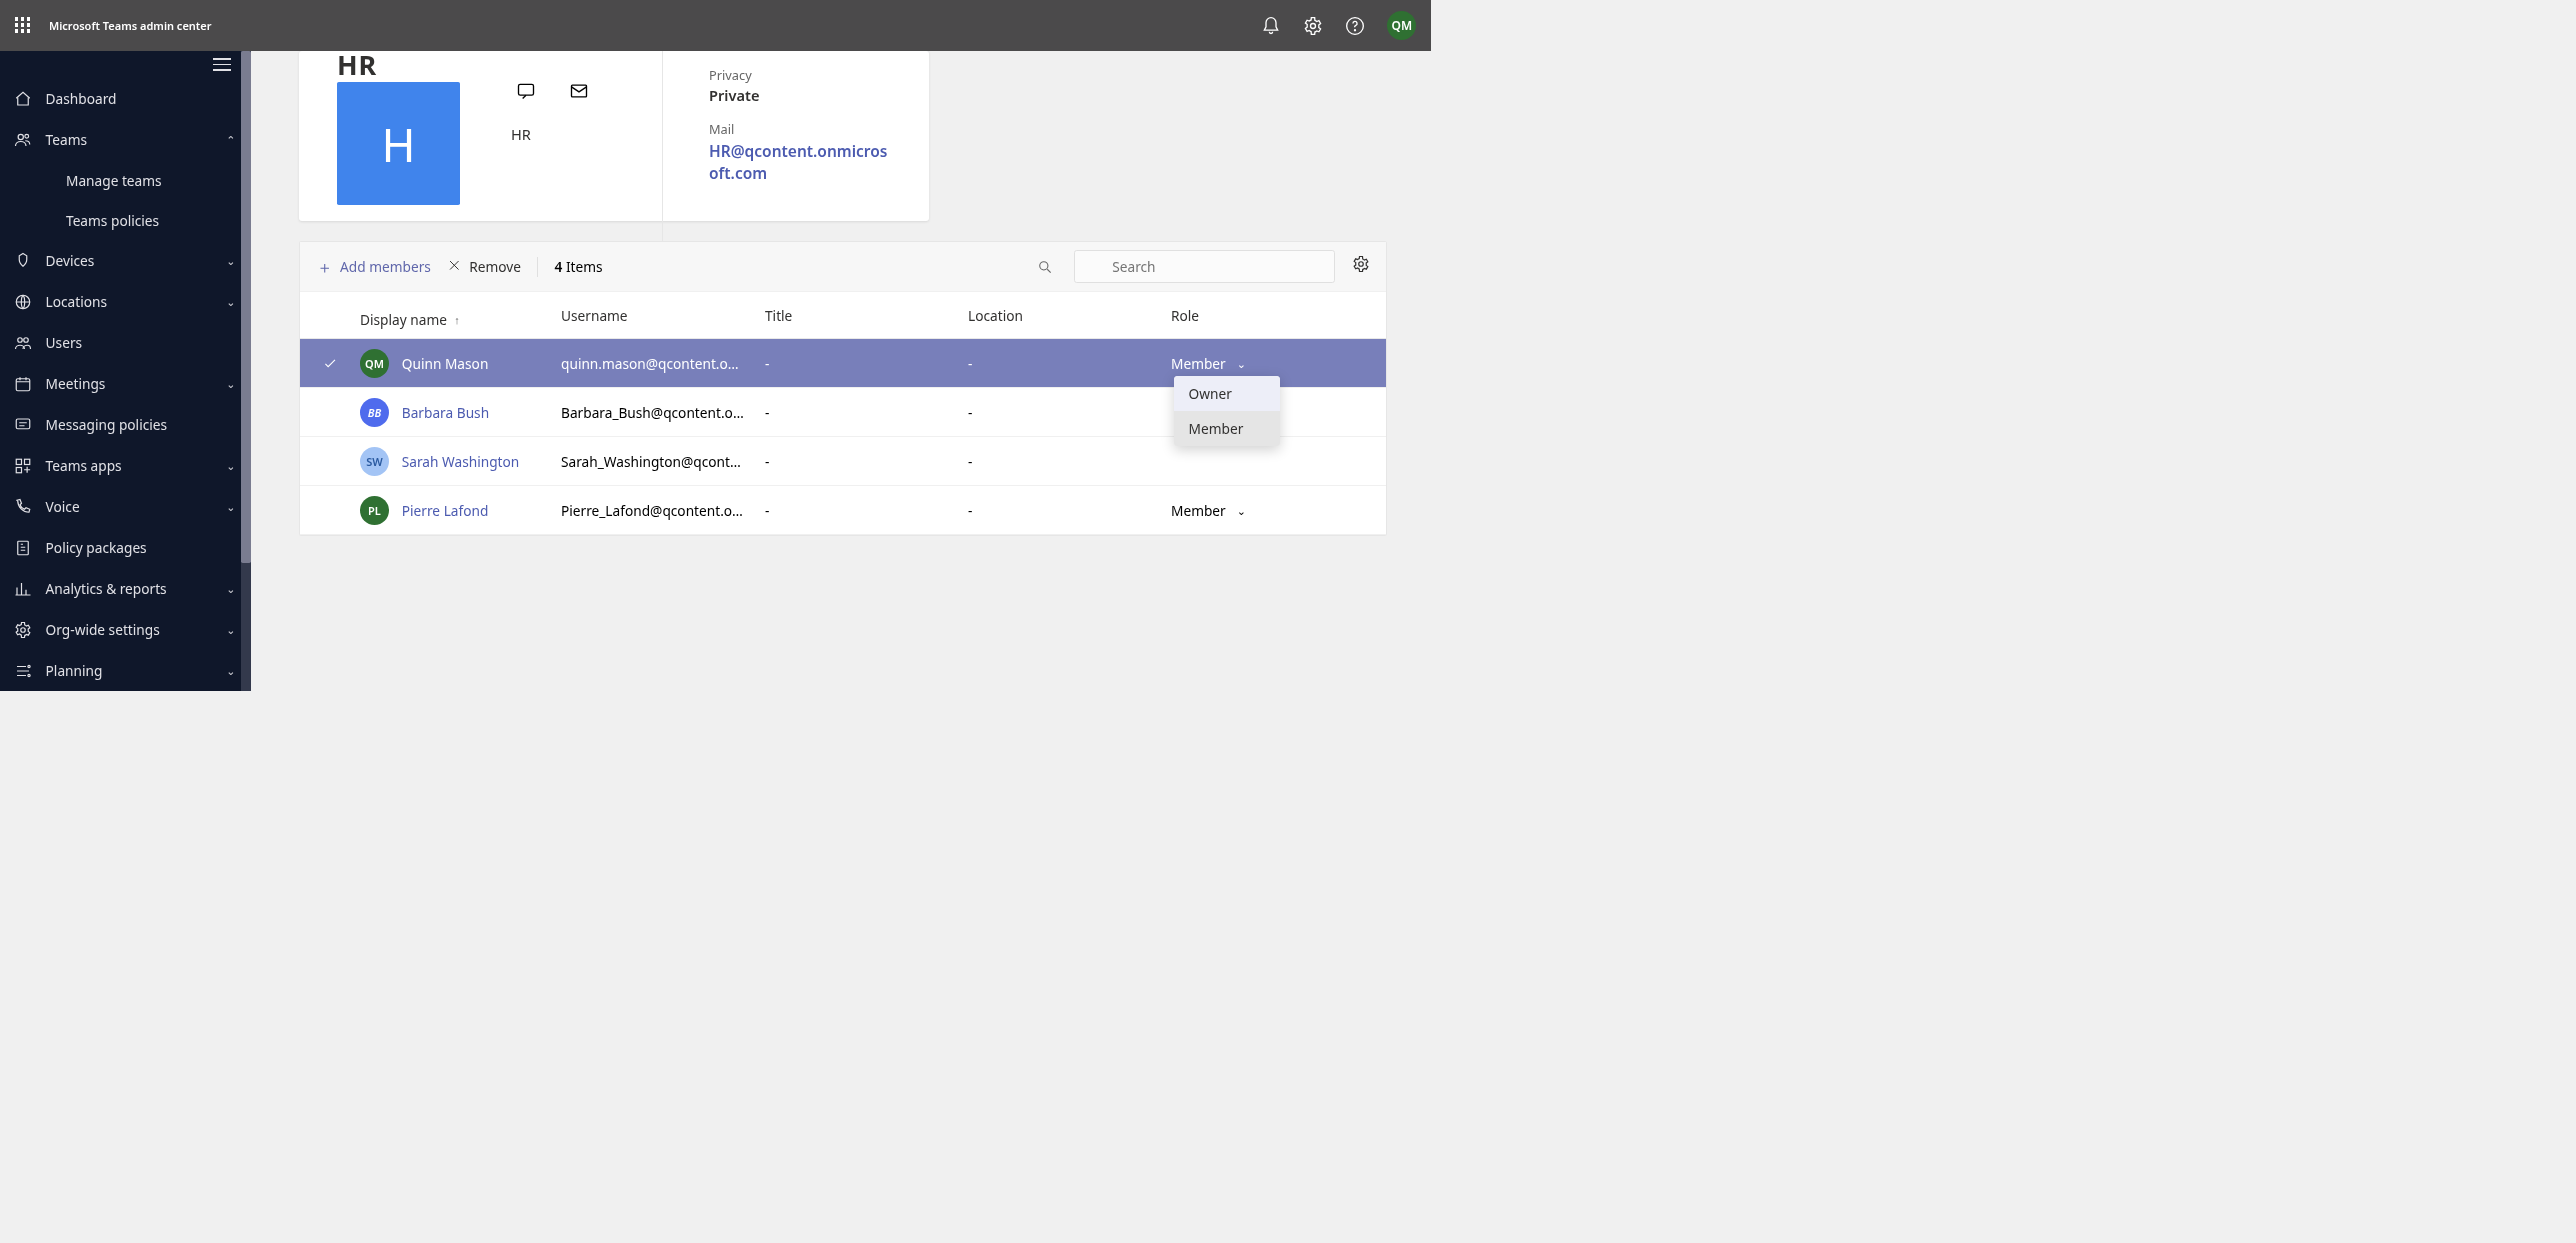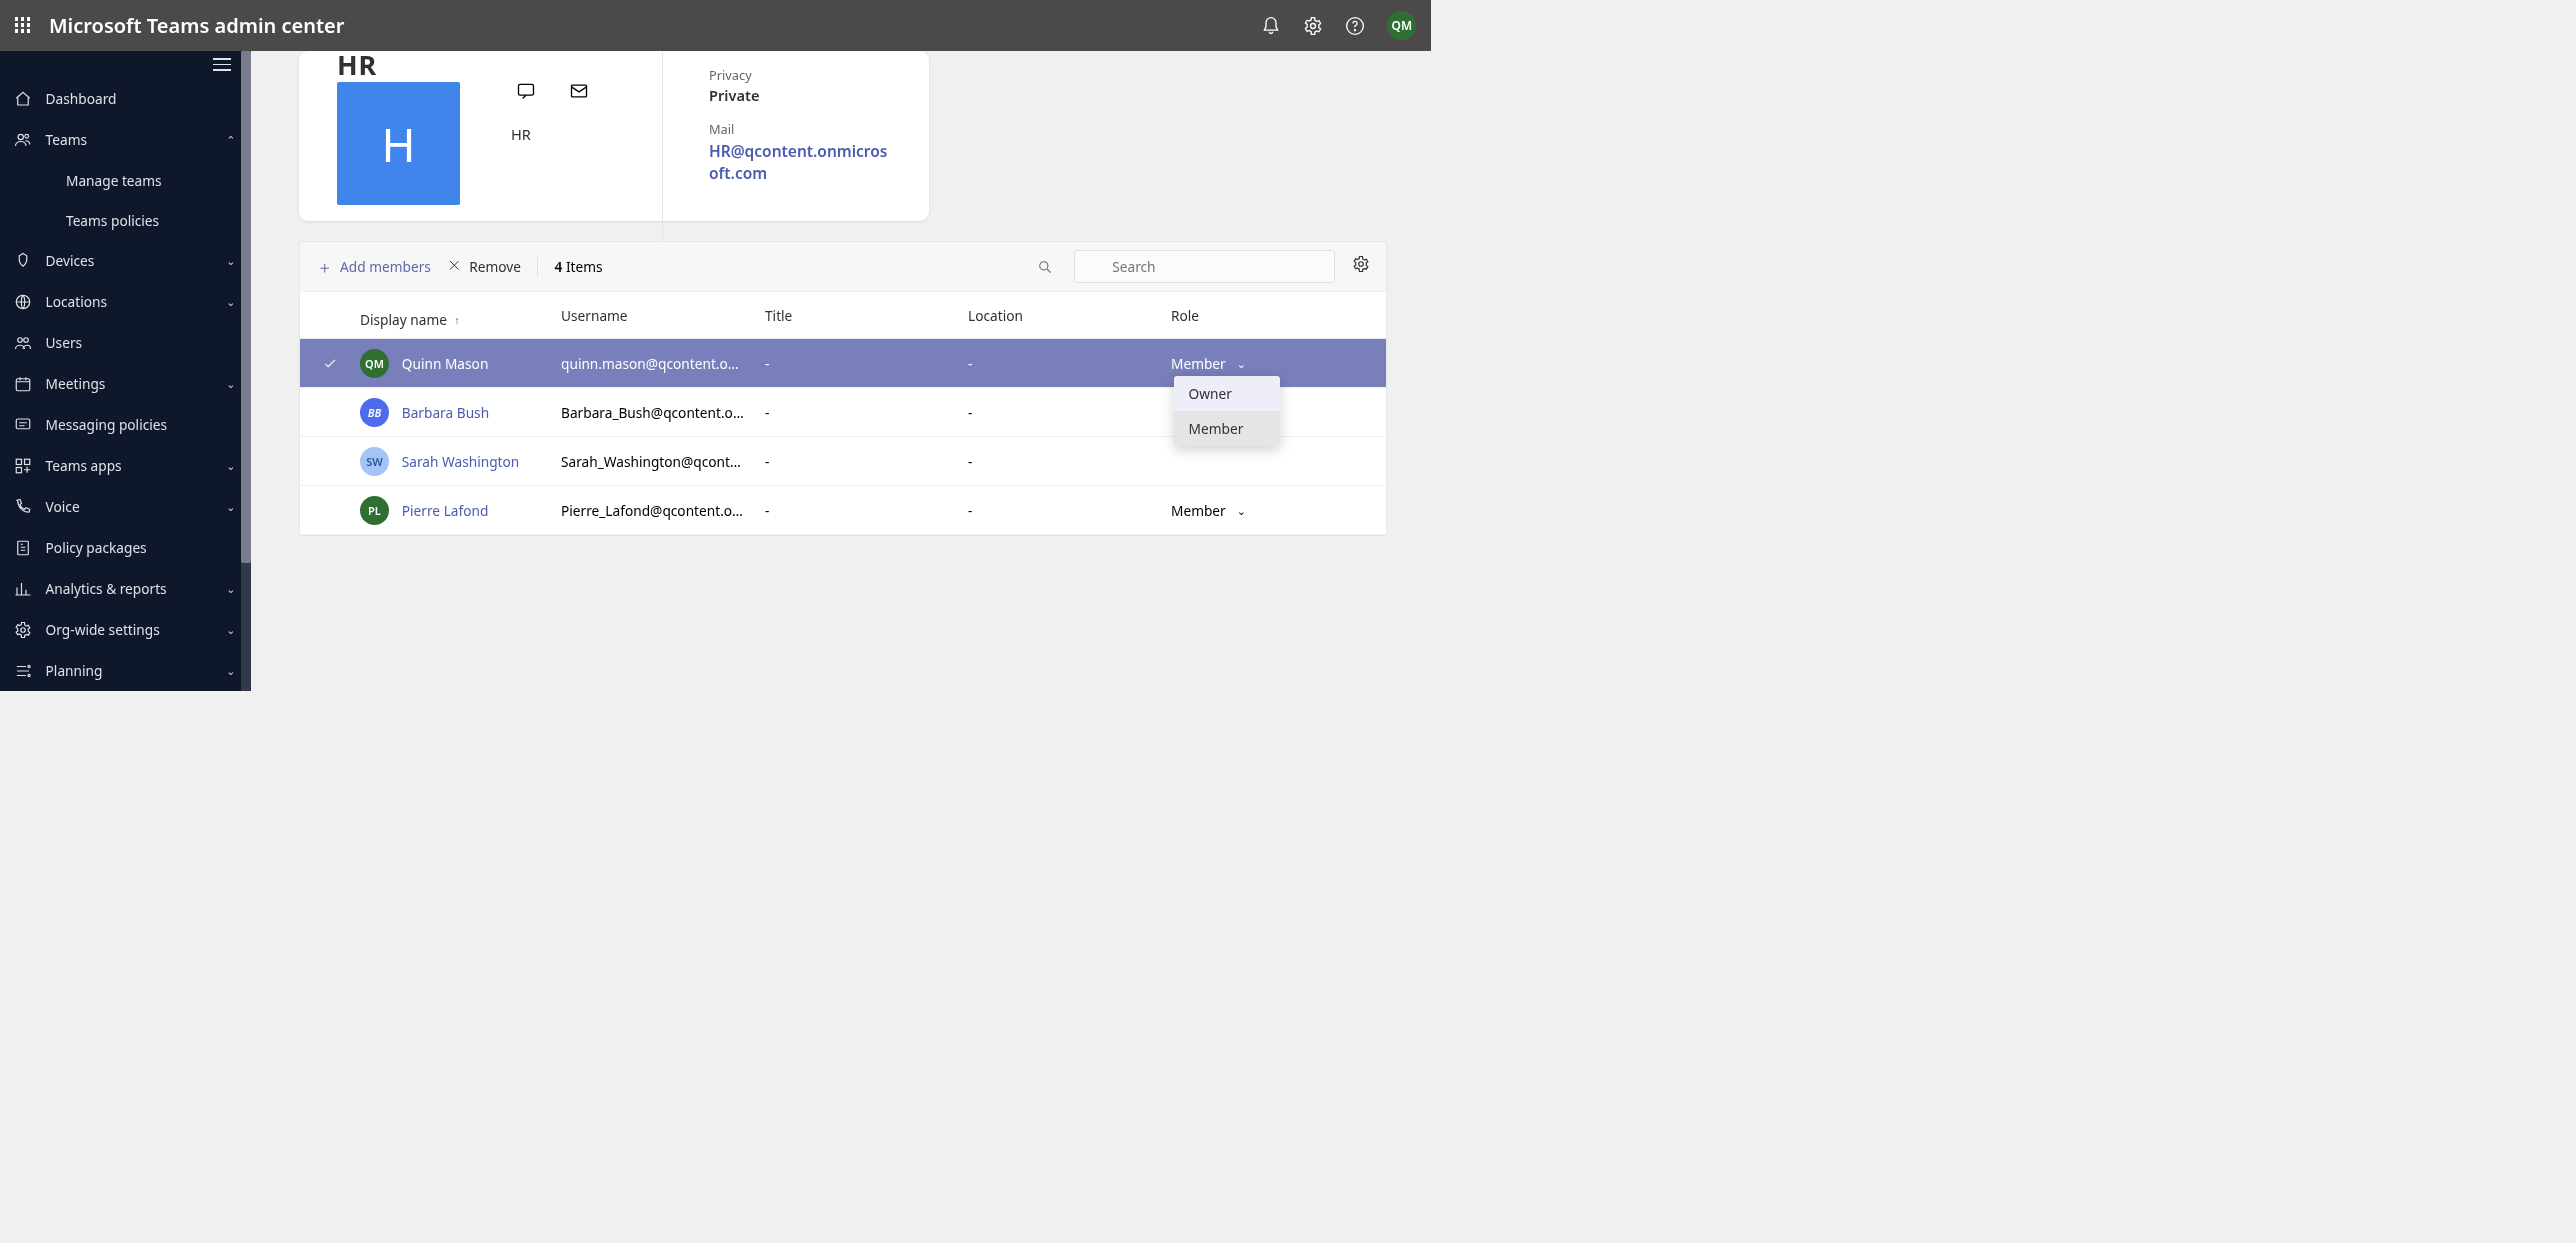--- a/index.html
+++ b/index.html
@@ -3,42 +3,42 @@
 <meta charset="utf-8">
 <style>
   * { box-sizing: border-box; margin: 0; padding: 0; font-family: "Segoe UI", system-ui, sans-serif; }
   body { width: 1431px; height: 691px; overflow: hidden; background: #f0f0f0; }
 
   
   .header { height: 51px; background: #4b4a4b; display: flex; align-items: center; padding: 0 14.6px; color: #fff; }
   .header-left { display: flex; align-items: center; gap: 18px; }
   .waffle { width: 16.4px; height: 16.4px; display: grid; grid-template-columns: repeat(3,1fr); grid-template-rows: repeat(3,1fr); gap: 1.8px; }
   .waffle span { background:#fff; width:3.7px; height:3.7px; }
-  .app-title { font-size: 20px; font-weight: 600; }
+  .app-title { font-size: 11px; font-weight: 600; }
   .header-right { margin-left:auto; display:flex; align-items:center; gap:22px; }
   .hicon { width:20px; height:20px; display:flex; align-items:center; justify-content:center; color:#fff; cursor:pointer; }
   .avatar { width:29px; height:29px; border-radius:50%; background:#2f7032; color:#fff; display:flex; align-items:center; justify-content:center; font-size:12px; font-weight:600; }
 
   
   .layout { display:flex; height:calc(100% - 51px); }
   .sidebar { width:251px; background:#0f172a; color:#e1e1e6; display:flex; flex-direction:column; position:relative; }
   .scroll-track { position:absolute; right:0; top:0; bottom:0; width:10px; background:rgba(120,120,140,0.35); }
   .scroll-thumb { position:absolute; right:0; top:0; width:10px; height:80%; background:rgba(180,180,200,0.55); border-radius:1.8px; }
   .hamburger-row { height:40px; display:flex; align-items:center; justify-content:flex-end; padding-right:20px; }
   .hamburger { display:flex; flex-direction:column; gap:3.7px; cursor:pointer; }
   .hamburger span { width:18px; height:1.8px; background:#e1e1e6; }
   .nav-item { display:flex; align-items:center; height:41px; padding:0 12.8px; cursor:pointer; font-size:13.7px; gap:12.8px; }
   .nav-icon { width:20px; display:flex; justify-content:center; align-items:center; }
   .nav-label { flex:1; white-space:nowrap; }
   .chev { width:14.6px; text-align:center; font-size:11px; opacity:0.9; }
   .sub-item { display:flex; align-items:center; height:40px; padding-left:66px; font-size:13.7px; cursor:pointer; }
 
   
   .main { flex:1; background:#f0f0f0; padding:0 0 0 0; overflow:auto; }
-  .card { background:#fff; margin:0 0 0 48px; width:630px; border-radius:9px; box-shadow:0 0.9px 2.7px rgba(0,0,0,0.1); padding:0 0 16.4px 0; position:relative; }
+  .card { background:#fff; margin:0 0 0 48px; width:630px; border-radius:3px; box-shadow:0 0.9px 2.7px rgba(0,0,0,0.1); padding:0 0 16.4px 0; position:relative; }
   .card-inner { display:flex; padding:0 37px 0 38px; }
   .card-left { flex:0 0 326px; position:relative; }
   .team-title { font-size:27px; font-weight:700; color:#323130; position:absolute; top:-5.5px; letter-spacing:0.9px; }
   .team-tile { width:123px; height:123px; background:#4084ec; margin-top:31px; display:flex; align-items:center; justify-content:center; color:#fff; font-size:46px; font-weight:400; border-radius:1.8px; }
   .sub-actions { position:absolute; left:179px; top:30px; display:flex; gap:33px; }
   .sub-actions .ic { width:20px; height:20px; }
   .sub-name { position:absolute; left:174px; top:73px; font-size:14.6px; color:#323130; }
   .divider-v { position:absolute; left:363px; top:-5.5px; width:0.9px; height:195px; background:#e6e6e6; }
   .card-right { padding:7.3px 0 0 46px; }
   .field-label { font-size:12.8px; color:#666; margin-top:7.3px; }

